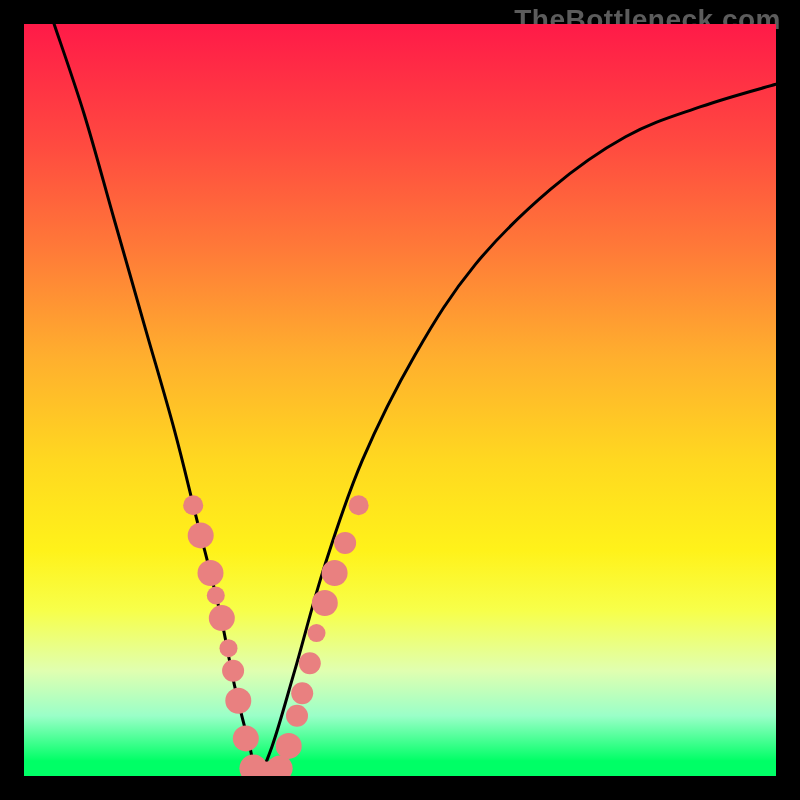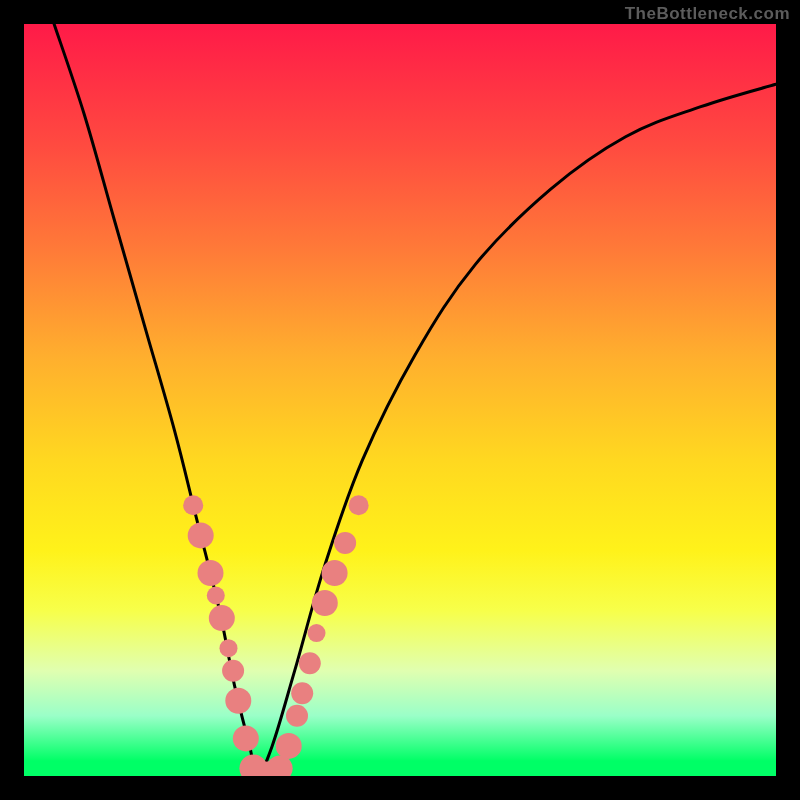--- a/index.html
+++ b/index.html
@@ -26,23 +26,23 @@
       #fff21a 70%,
       #f7ff4a 78%,
       #e0ffb0 86%,
       #9affc8 92%,
       #00ff66 98%,
       #00ff66 100%);
   }
   .watermark {
     position: absolute;
     top: 4px;
-    right: 10px;
+    right: 19px;
     color: #5c5c5c;
-    font-size: 17px;
+    font-size: 28px;
     font-weight: 600;
     letter-spacing: 0.5px;
     user-select: none;
     text-align: center;
   }
   svg.curve {
     position: absolute;
     left: 0;
     top: 0;
     width: 752px;

